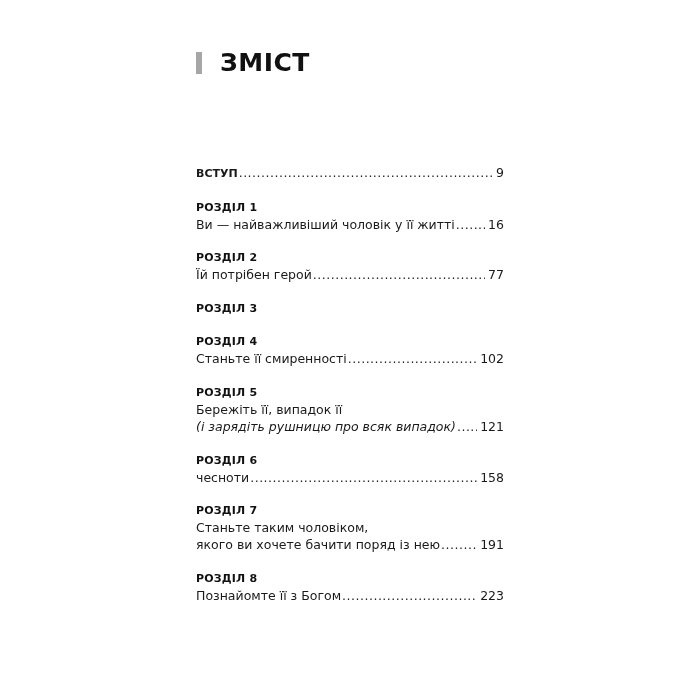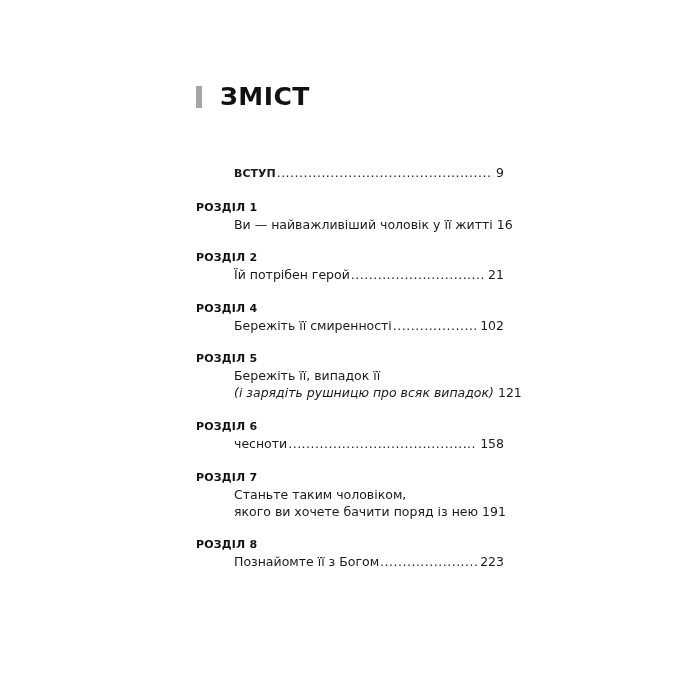--- a/index.html
+++ b/index.html
@@ -1,25 +1,25 @@
 <!DOCTYPE html>
 <html><head>
   <meta charset="utf-8">
   <style>
     html, body { margin: 0; padding: 0; background: #ffffff; }
     body { width: 700px; height: 700px; position: relative; overflow: hidden;
            font-family: "DejaVu Sans", "Liberation Sans", sans-serif; color: #1a1a1a; }
-    .title { position: absolute; left: 196px; top: 82px; display: flex; align-items: center; }
+    .title { position: absolute; left: 196px; top: 48px; display: flex; align-items: center; }
     .title-bar { width: 6px; height: 22px; background: #a6a6a6; margin-right: 18px; }
     .title-text { font-weight: bold; font-size: 25px; letter-spacing: 0.5px; color: #111; }
     .toc { position: absolute; left: 196px; top: 164px; width: 308px; }
     .entry { margin-bottom: 16.6px; }
     .chapter-label { font-weight: bold; font-size: 11px; line-height: 17px; letter-spacing: 0.2px; color: #111; margin-top: 16px; }
     .line { display: flex; align-items: baseline; font-size: 12.5px; line-height: 17px; white-space: nowrap; }
-    .line .txt { flex: 0 0 auto; margin-left: 38px; }
+    .line .txt { flex: 0 0 auto; }
     .line .txt.italic { font-style: italic; }
     .line .dots { flex: 1 1 auto; overflow: hidden; margin: 0 3px 0 1px; letter-spacing: 0.5px; color: #222; }
     .line .dots::before { content: "........................................................................................................................................................"; }
     .line .pg { flex: 0 0 auto; }
     .intro .line .txt { font-weight: bold; font-size: 11px; }
   </style>
 </head>
 <body>
 
 <div class="title">
@@ -43,31 +43,32 @@
       <span class="dots"></span>
       <span class="pg">16</span>
     </div>
   </div>
 
   <div class="entry">
     <div class="chapter-label">РОЗДІЛ 2</div>
     <div class="line">
       <span class="txt">Їй потрібен герой</span>
       <span class="dots"></span>
-      <span class="pg">21</span>
+      <span class="pg">77</span>
     </div>
   </div>
 
   <div class="entry">
+    <div class="chapter-label">РОЗДІЛ 3</div>
   </div>
 
   <div class="entry">
     <div class="chapter-label">РОЗДІЛ 4</div>
     <div class="line">
-      <span class="txt">Бережіть її смиренності</span>
+      <span class="txt">Станьте її смиренності</span>
       <span class="dots"></span>
       <span class="pg">102</span>
     </div>
   </div>
 
   <div class="entry">
     <div class="chapter-label">РОЗДІЛ 5</div>
     <div class="line">
       <span class="txt">Бережіть її, випадок її</span>
     </div>

